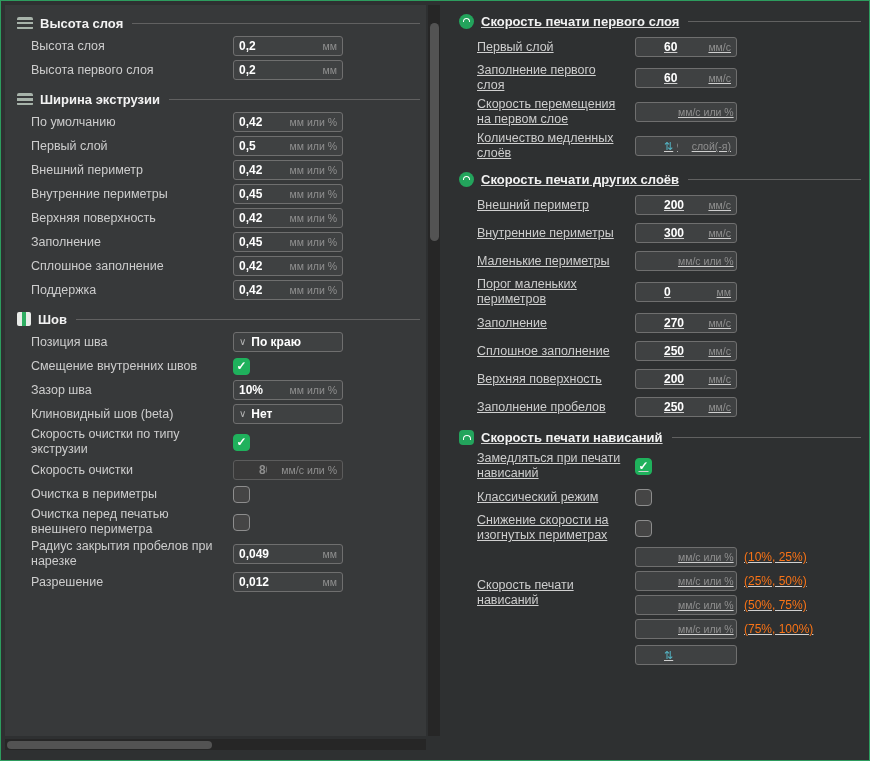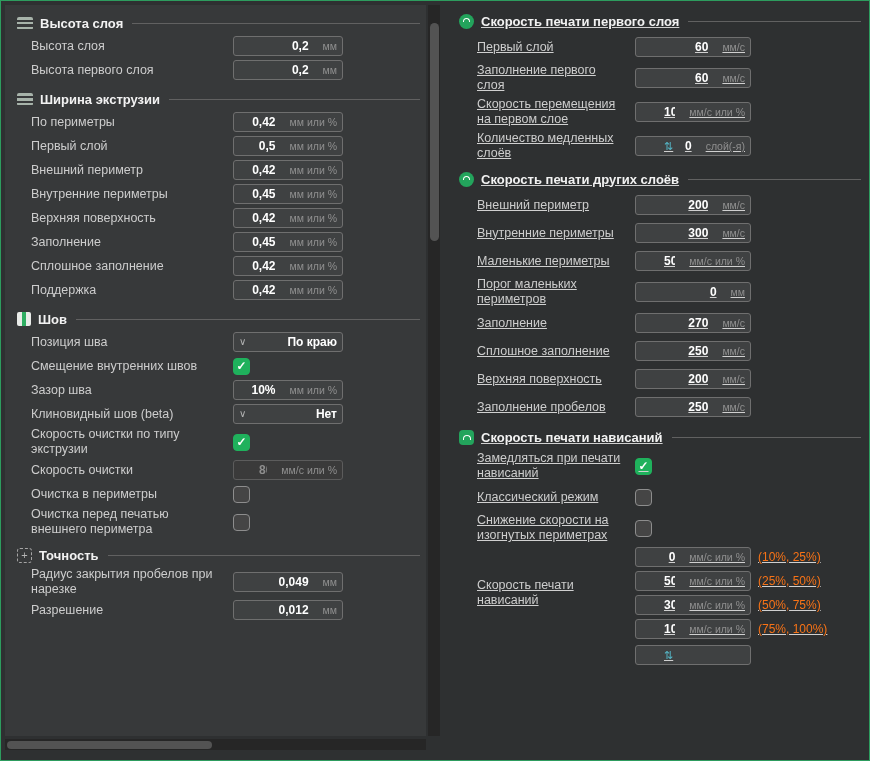--- a/index.html
+++ b/index.html
@@ -63,22 +63,22 @@
   .left-panel .row-label{width:202px;}
   .right-panel .row-label{width:158px;}
 
   
   .field{
     display:flex;align-items:center;
     background:#3f4142;border:1px solid #6f6f6f;border-radius:3px;
     height:20px;padding:0 5px;box-sizing:border-box;flex-shrink:0;
   }
   .left-panel .field{width:110px;}
-  .right-panel .field{width:116px;padding-left:28px;}
-  .field .val{color:#ffffff;font-weight:bold;font-size:12px;flex:1;white-space:nowrap;overflow:hidden;text-align:right;}
+  .right-panel .field{width:102px;padding-left:28px;}
+  .field .val{color:#ffffff;font-weight:bold;font-size:12px;flex:1;white-space:nowrap;overflow:hidden;}
   .field .unit{color:#8f8f8f;font-size:10.5px;margin-left:14px;white-space:nowrap;}
   .field.disabled{background:#3a3a3a;border-color:#5c5c5c;}
   .field.disabled .val{color:#8e8e8e;margin-left:20px;}
   .field .chev{color:#b2b2b2;font-size:10px;margin-right:5px;line-height:1;}
   .field .spin{color:#55b6c6;font-size:11px;margin-right:4px;line-height:1;}
 
   
   .checkbox{
     width:17px;height:17px;border-radius:4px;box-sizing:border-box;
     background:#454545;border:1px solid #8d8d8d;
@@ -114,21 +114,21 @@
         <span class="val">0,2</span>
         <span class="unit">мм</span>
       </div>
     </div>
     <div class="sec-header">
       <span class="sec-icon extrusion-width-icon"></span>
       <span class="sec-title">Ширина экструзии</span>
       <span class="sec-rule"></span>
     </div>
     <div class="row">
-      <div class="row-label">По периметры</div>
+      <div class="row-label">По умолчанию</div>
       <div class="field">
         <span class="val">0,42</span>
         <span class="unit">мм или %</span>
       </div>
     </div>
     <div class="row">
       <div class="row-label">Первый слой</div>
       <div class="field">
         <span class="val">0,5</span>
         <span class="unit">мм или %</span>
@@ -217,25 +217,20 @@
         <span class="unit">мм/с или %</span>
       </div>
     </div>
     <div class="row">
       <div class="row-label">Очистка в периметры</div>
       <span class="checkbox"></span>
     </div>
     <div class="row">
       <div class="row-label">Очистка перед печатью внешнего периметра</div>
       <span class="checkbox"></span>
-    </div>
-    <div class="sec-header">
-      <span class="sec-icon precision-icon"></span>
-      <span class="sec-title">Точность</span>
-      <span class="sec-rule"></span>
     </div>
     <div class="row">
       <div class="row-label">Радиус закрытия пробелов при нарезке</div>
       <div class="field">
         <span class="val">0,049</span>
         <span class="unit">мм</span>
       </div>
     </div>
     <div class="row">
       <div class="row-label">Разрешение</div>

